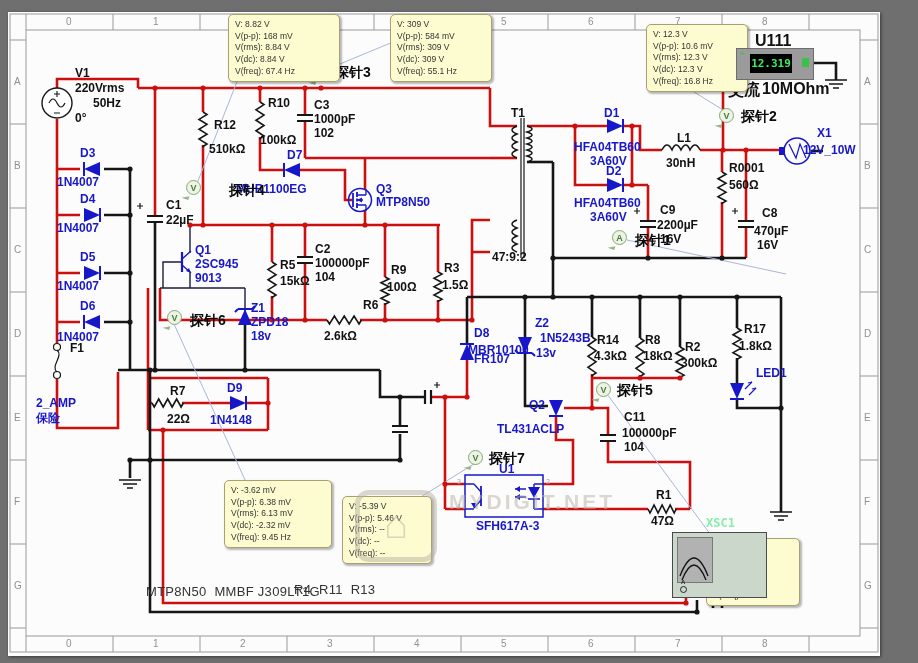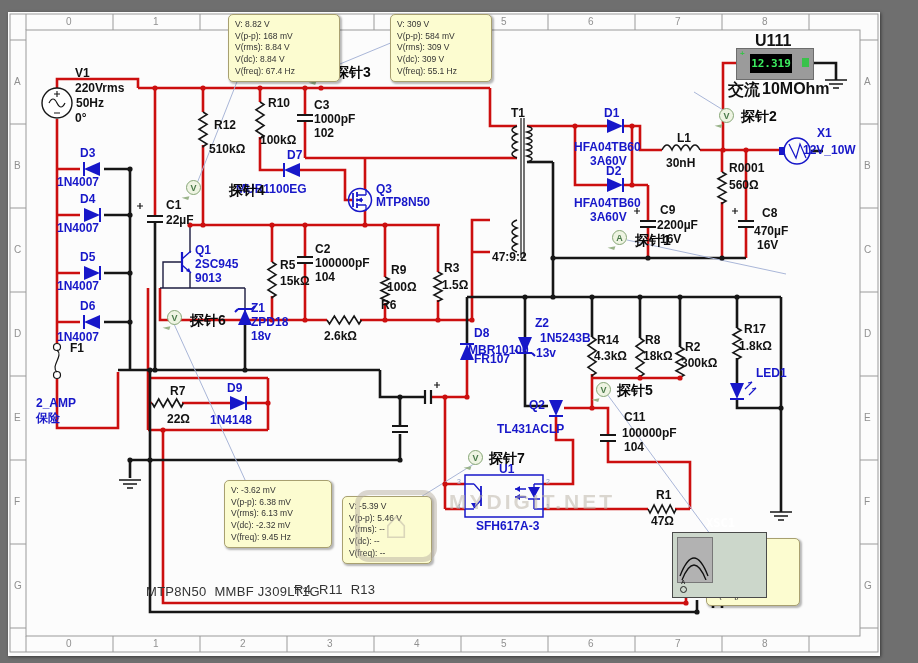--- a/index.html
+++ b/index.html
@@ -33,21 +33,21 @@
   #meter .t1{position:absolute;left:3px;top:0;color:#39c24a;font:bold 8px "Liberation Sans",sans-serif}
   #meter .t2{position:absolute;right:4px;top:9px;width:7px;height:9px;background:#39c24a}
   #scope{position:absolute;left:672px;top:532px;width:93px;height:64px;background:#ccd7cb;
          border:1.5px solid #4a4a4a;z-index:5}
   #scope .screen{position:absolute;left:4px;top:4px;width:34px;height:44px;background:#b2b2b2;
          border:1px solid #787878}
   #scope .term{position:absolute;left:7px;bottom:4px;width:7px;height:7px;border:1.5px solid #222;
          border-radius:50%;box-sizing:border-box}
   #scope .tl{position:absolute;left:8px;bottom:12px;font:bold 6px "Liberation Sans",sans-serif;color:#222}
   #scope-lab{position:absolute;left:706px;top:516px;font:bold 12px "DejaVu Sans Mono",monospace;
-         color:#ffffff;z-index:4}
+         color:#86efac;z-index:4}
   #watermark{position:absolute;left:355px;top:490px;z-index:5;opacity:.5;pointer-events:none;
          color:#b9b1a4;display:flex;align-items:flex-start}
   #watermark .logo{width:72px;height:62px;border:5px solid #b9b1a4;border-radius:14px;
          font-size:40px;line-height:58px;text-align:center;font-weight:bold}
   #watermark .wtxt .cn{font-size:46px;font-weight:bold;letter-spacing:8px;line-height:44px}
   #watermark .wtxt .en{font-size:21px;font-weight:bold;letter-spacing:3px}
   #watermark .wtxt{margin-left:12px}
 </style>
 </head>
 <body>
@@ -296,21 +296,21 @@
         <circle cx="737" cy="297" r="2.6" fill="#161616"></circle>
         <circle cx="781" cy="408" r="2.6" fill="#161616"></circle>
         <circle cx="150" cy="460" r="2.6" fill="#161616"></circle>
         <circle cx="697" cy="612" r="2.6" fill="#161616"></circle>
       </g>
   </svg>
 
   <div id="labels">
       <div class="lbl k" style="left: 75px; top: 66px;">V1</div>
       <div class="lbl k" style="left: 75px; top: 81px;">220Vrms</div>
-      <div class="lbl k" style="left: 76px; top: 96px;">50Hz</div>
+      <div class="lbl k" style="left: 93px; top: 96px;">50Hz</div>
       <div class="lbl k" style="left: 75px; top: 111px;">0°</div>
       <div class="lbl b" style="left: 80px; top: 146px;">D3</div>
       <div class="lbl b" style="left: 57px; top: 175px;">1N4007</div>
       <div class="lbl b" style="left: 80px; top: 192px;">D4</div>
       <div class="lbl b" style="left: 57px; top: 221px;">1N4007</div>
       <div class="lbl b" style="left: 80px; top: 250px;">D5</div>
       <div class="lbl b" style="left: 57px; top: 279px;">1N4007</div>
       <div class="lbl b" style="left: 80px; top: 299px;">D6</div>
       <div class="lbl b" style="left: 57px; top: 330px;">1N4007</div>
       <div class="lbl k" style="left: 70px; top: 341px;">F1</div>
@@ -334,21 +334,21 @@
       <div class="lbl b" style="left: 376px; top: 195px;">MTP8N50</div>
       <div class="lbl k" style="left: 315px; top: 242px;">C2</div>
       <div class="lbl k" style="left: 315px; top: 256px;">100000pF</div>
       <div class="lbl k" style="left: 315px; top: 270px;">104</div>
       <div class="lbl k" style="left: 280px; top: 258px;">R5</div>
       <div class="lbl k" style="left: 280px; top: 274px;">15kΩ</div>
       <div class="lbl k" style="left: 391px; top: 263px;">R9</div>
       <div class="lbl k" style="left: 387px; top: 280px;">100Ω</div>
       <div class="lbl k" style="left: 444px; top: 261px;">R3</div>
       <div class="lbl k" style="left: 442px; top: 278px;">1.5Ω</div>
-      <div class="lbl k" style="left: 349px; top: 298px; padding-left: 32px;">R6</div>
+      <div class="lbl k" style="left: 331px; top: 298px; padding-left: 32px;">R6</div>
       <div class="lbl k" style="left: 324px; top: 329px;">2.6kΩ</div>
       <div class="lbl b" style="left: 251px; top: 301px;">Z1</div>
       <div class="lbl b" style="left: 251px; top: 315px; text-align: center;">ZPD18</div>
       <div class="lbl b" style="left: 251px; top: 329px;">18v</div>
       <div class="lbl k" style="left: 170px; top: 384px;">R7</div>
       <div class="lbl k" style="left: 167px; top: 412px;">22Ω</div>
       <div class="lbl b" style="left: 227px; top: 381px;">D9</div>
       <div class="lbl b" style="left: 210px; top: 413px;">1N4148</div>
       <div class="lbl k" style="left: 511px; top: 106px;">T1</div>
       <div class="lbl k" style="left: 492px; top: 250px;">47:9:2</div>
@@ -424,20 +424,27 @@
         <div>V(dc): 8.84 V</div>
         <div>V(freq): 67.4 Hz</div>
       </div>
       <div class="callout" style="left: 390px; top: 14px; width: 88px;">
         <div>V: 309 V</div>
         <div>V(p-p): 584 mV</div>
         <div>V(rms): 309 V</div>
         <div>V(dc): 309 V</div>
         <div>V(freq): 55.1 Hz</div>
       </div>
+      <div class="callout" style="left: 646px; top: 24px; width: 88px;">
+        <div>V: 12.3 V</div>
+        <div>V(p-p): 10.6 mV</div>
+        <div>V(rms): 12.3 V</div>
+        <div>V(dc): 12.3 V</div>
+        <div>V(freq): 16.8 Hz</div>
+      </div>
       <div class="callout" style="left: 224px; top: 480px; width: 94px;">
         <div>V: -3.62 mV</div>
         <div>V(p-p): 6.38 mV</div>
         <div>V(rms): 6.13 mV</div>
         <div>V(dc): -2.32 mV</div>
         <div>V(freq): 9.45 Hz</div>
       </div>
       <div class="callout" style="left: 342px; top: 496px; width: 76px;">
         <div>V: -5.39 V</div>
         <div>V(p-p): 5.46 V</div>

